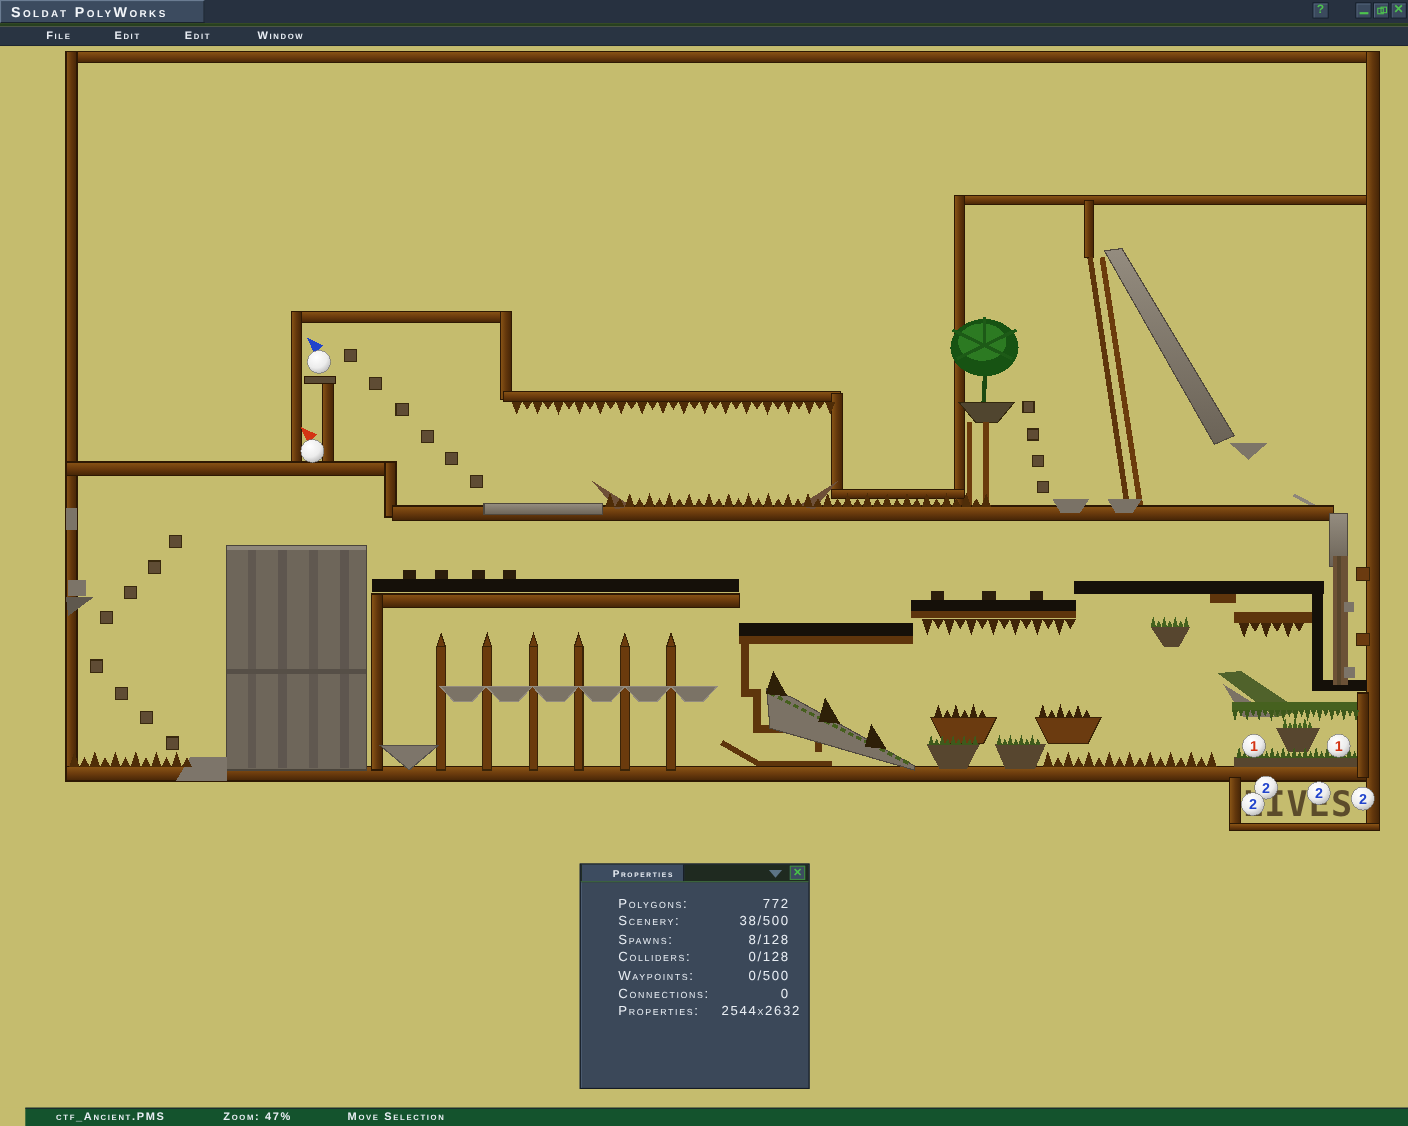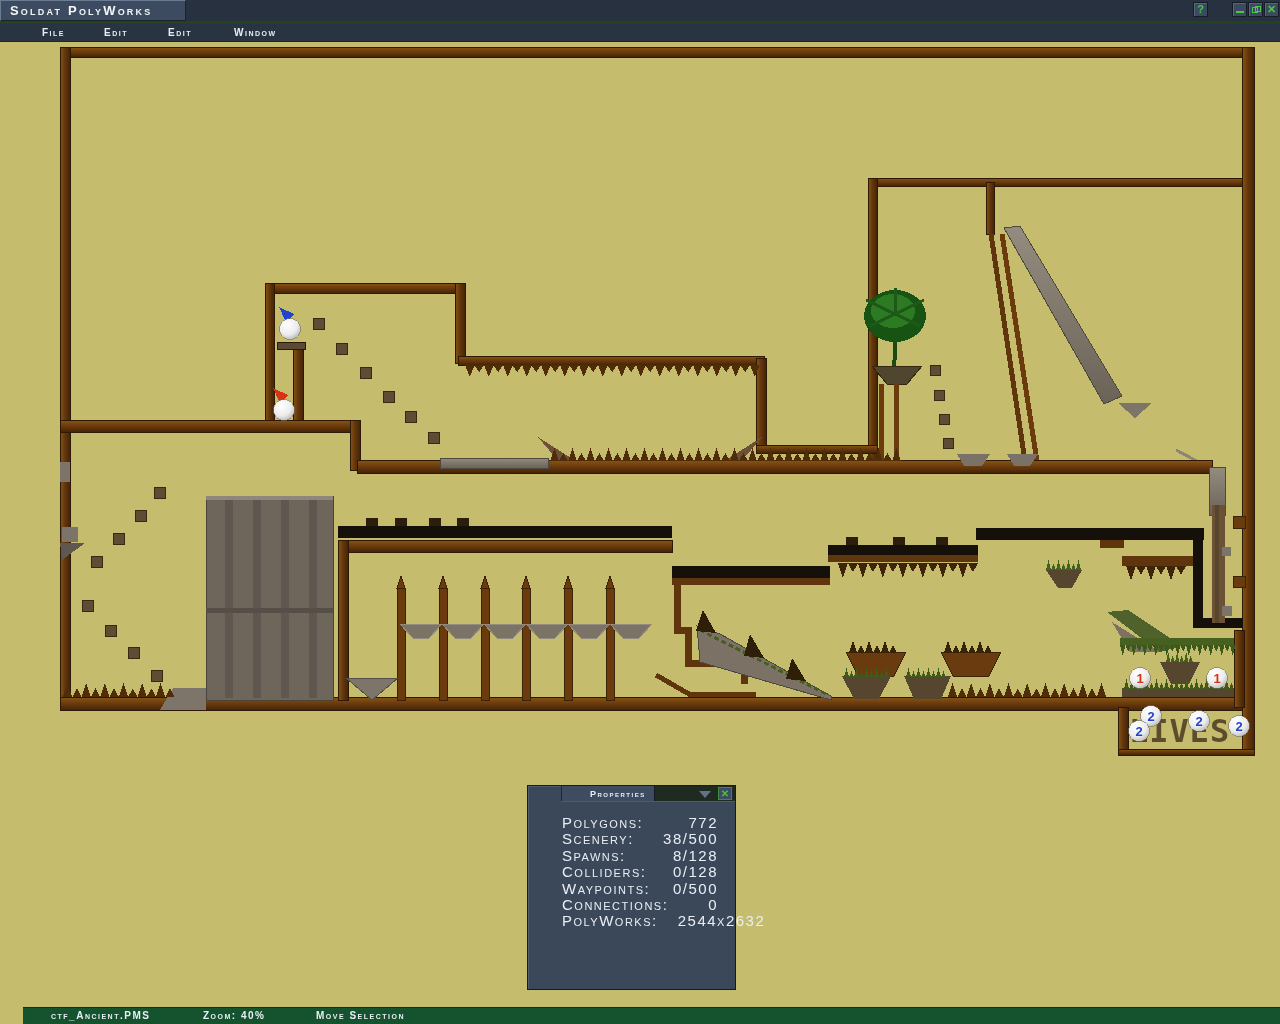--- a/index.html
+++ b/index.html
@@ -27,32 +27,32 @@
     border-bottom:1px solid #1d2530; }
   .menu-item { position:absolute; top:3px; font-size:10px; font-weight:bold; cursor:default; }
 
   
   .canvas { position:absolute; left:0; top:42px; width:1280px; height:965px; background:#c5bc6e; }
   .canvas svg { position:absolute; left:0; top:0; }
 
   
   .props { position:absolute; left:527px; top:743px; width:209px; height:205px;
     background:#3b4859; border:1px solid #141b24; box-shadow:inset 1px 1px 0 #4d5d72; }
-  .props-header { position:relative; height:16px; background:#1f2a20; border-bottom:1px solid #3f6b3f;margin-left:33px; }
+  .props-header { position:relative; height:16px; background:#1f2a20; border-bottom:1px solid #3f6b3f; }
   .props-tab { position:absolute; left:1px; top:0; height:15px; background:#3d4c60; padding:0 8px;
     border-right:1px solid #141b24; display:flex; align-items:center; }
   .props-tab span { font-size:9px; font-weight:bold; }
   .props-dropdown { position:absolute; right:24px; top:5px; width:0; height:0;
     border-left:6px solid transparent; border-right:6px solid transparent; border-top:7px solid #5d7586; cursor:pointer; }
   .props-close { position:absolute; right:3px; top:1px; width:14px; height:13px; background:#3d4c60;
     border:1px solid #3f8b3f; color:#49c149; font-size:10px; font-weight:bold; line-height:11px;
     text-align:center; cursor:pointer; }
   .props-body { padding:12px 17px 0 14px; }
   .props-row { display:flex; justify-content:space-between; height:16.4px; }
-  .props-row span { font-size:15px; }
+  .props-row span { font-size:12px; }
 
   
   .statusbar { position:absolute; left:0; top:1007px; width:1271px; height:17px; background:#14532d;
     border-top:1px solid #1d2530;margin-left:23px; }
   .statusbar span { position:absolute; top:2px; font-size:10px; font-weight:bold; }
 </style>
 </head>
 <body>
 
 <div class="titlebar">
@@ -386,24 +386,24 @@
         </div>
       <div class="props-row">
         <span class="smallcaps">Waypoints:</span>
           <span class="smallcaps">0/500</span>
         </div>
       <div class="props-row">
         <span class="smallcaps">Connections:</span>
           <span class="smallcaps">0</span>
         </div>
       <div class="props-row">
-        <span class="smallcaps">PolyWorks:</span>
+        <span class="smallcaps">Properties:</span>
           <span class="smallcaps">2544x2632</span>
         </div>
     </div>
   </div>
 </div>
 
 <div class="statusbar">
   <span class="smallcaps" style="left:8px">ctf_Ancient.PMS</span>
-  <span class="smallcaps" style="left:160px">Zoom:  40%</span>
+  <span class="smallcaps" style="left:160px">Zoom:  47%</span>
   <span class="smallcaps" style="left:273px">Move Selection</span>
 </div>
 
 </body></html>

